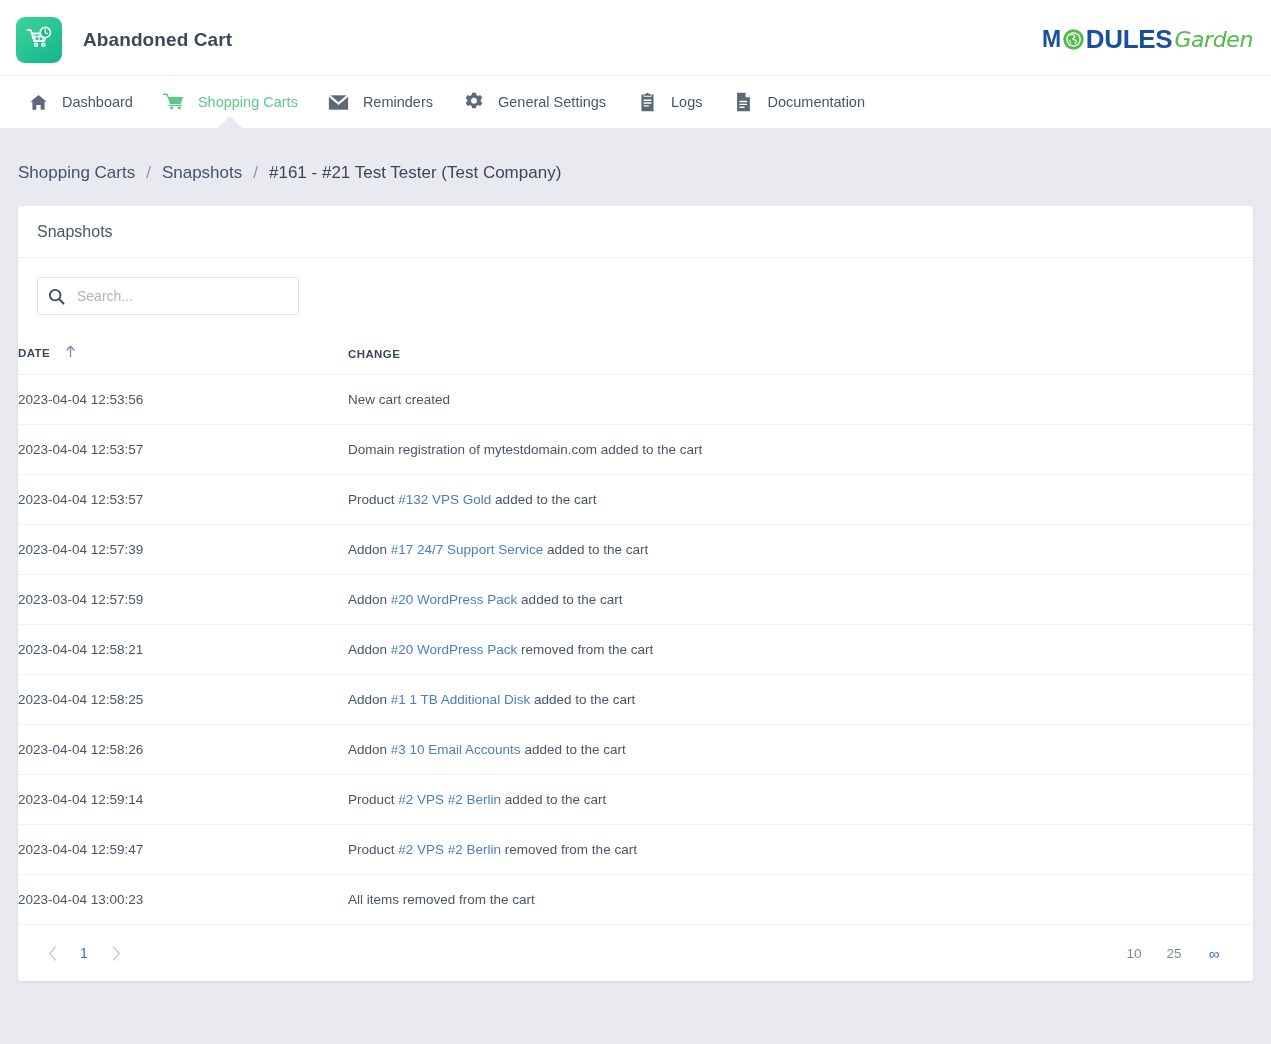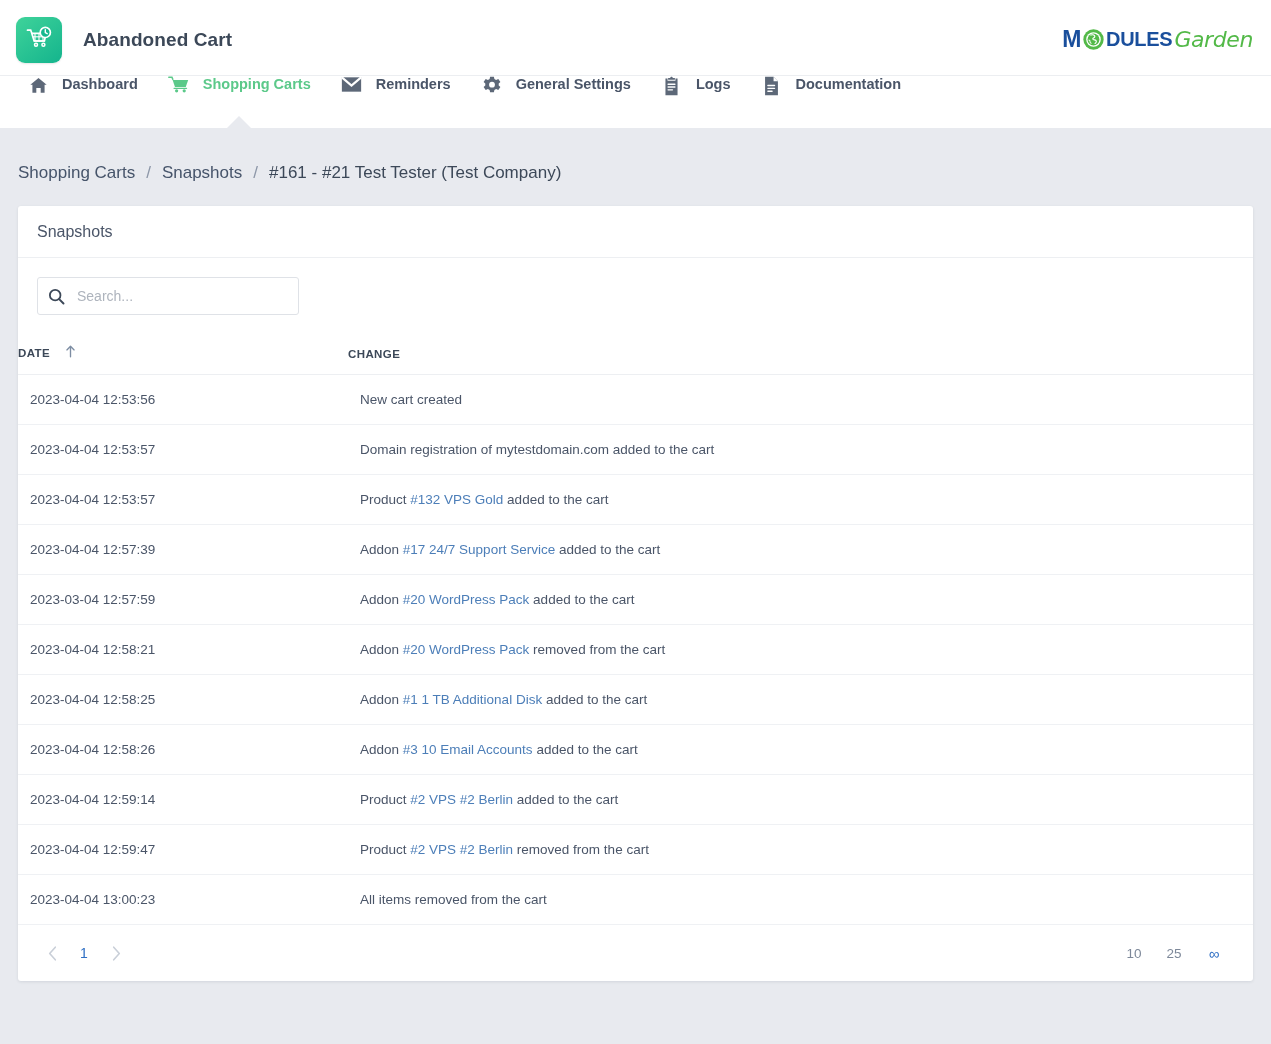--- a/index.html
+++ b/index.html
@@ -37,41 +37,40 @@
     color: #3c4858;
     letter-spacing: .1px;
   }
   .brand-logo {
     margin-left: auto;
     display: flex;
     align-items: center;
     height: 40px;
   }
   .brand-m { font-size: 23px; font-weight: bold; color: #1a4f9c; letter-spacing: -.3px; }
-  .brand-dules { font-size: 20px; font-weight: bold; color: #1a4f9c; letter-spacing: -.3px; }
+  .brand-dules { font-size: 26px; font-weight: bold; color: #1a4f9c; letter-spacing: -.3px; }
   .brand-garden { font-size: 22px; color: #53b948; font-style: italic; font-family: "DejaVu Sans", sans-serif; letter-spacing: -.4px; margin-left: 2px; }
   .brand-globe { display: inline-flex; margin: 0 1px; }
 
   
   .navbar {
     height: 52px;
     background: #ffffff;
     display: flex;
     align-items: center;
     padding-left: 12px;
     position: relative;
   }
   .nav-item {
     display: flex;
-    align-items: flex-start;
+    align-items: center;
     height: 52px;
     padding: 0 15px;
     cursor: pointer;
     position: relative;
-    font-weight: bold;
   }
   .nav-item .nav-ico { display: flex; align-items: center; justify-content: center; width: 22px; }
   .nav-item .nav-label {
     margin-left: 13px;
     font-size: 14.5px;
     color: #4a5568;
     white-space: nowrap;
   }
   .nav-item.active .nav-label { color: #5cc98a; }
 
@@ -153,21 +152,21 @@
     border-bottom: 1px solid #edeff2;
     vertical-align: bottom;
   }
   th.col-date { padding-left: 17px; width: 330px; }
   th.col-change { padding-left: 0; }
   .sort-arrow { display: inline-block; margin-left: 11px; vertical-align: -1px; }
 
   table.snap td {
     font-size: 13.5px;
     color: #4a5568;
-    padding: 17px 12px;
+    padding: 17px 0;
     border-bottom: 1px solid #eff1f4;
   }
   td.cell-date { padding-left: 17px; color: #4a5568; white-space: nowrap; }
   td.cell-change { color: #4a5568; }
   .lnk { color: #4c7eb8; cursor: pointer; }
 
   
   .pager {
     height: 56px;
     display: flex;

